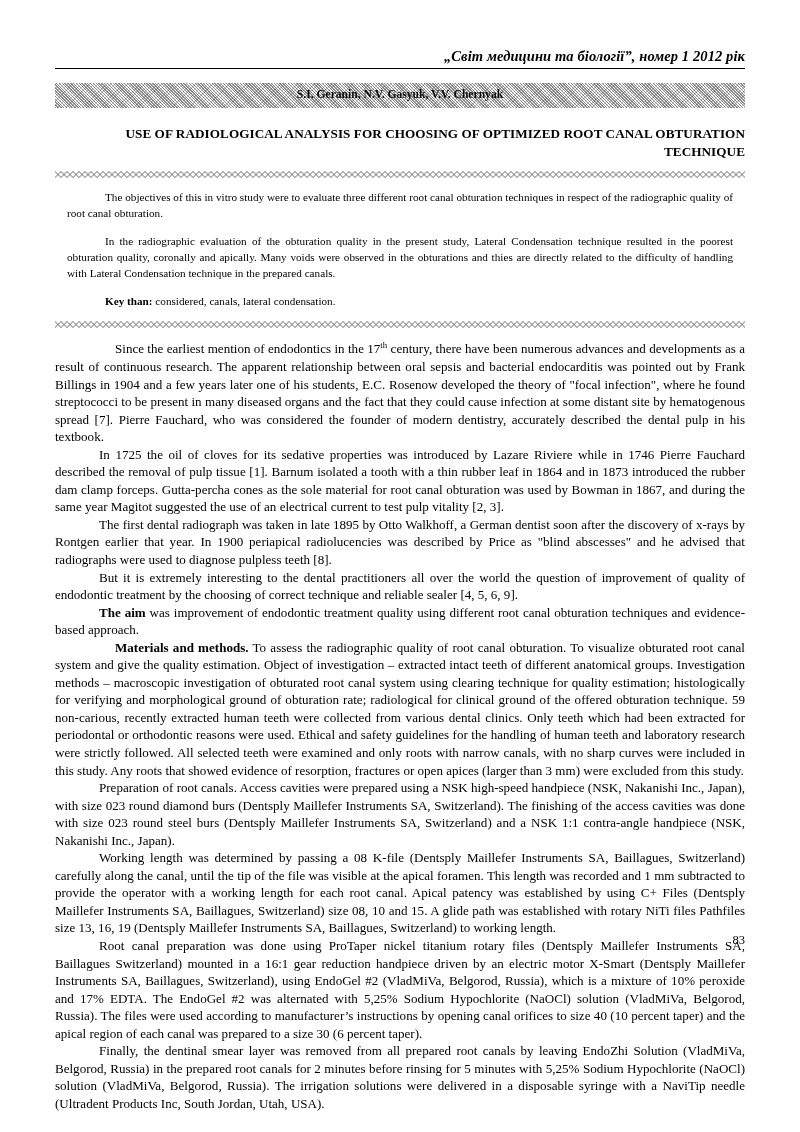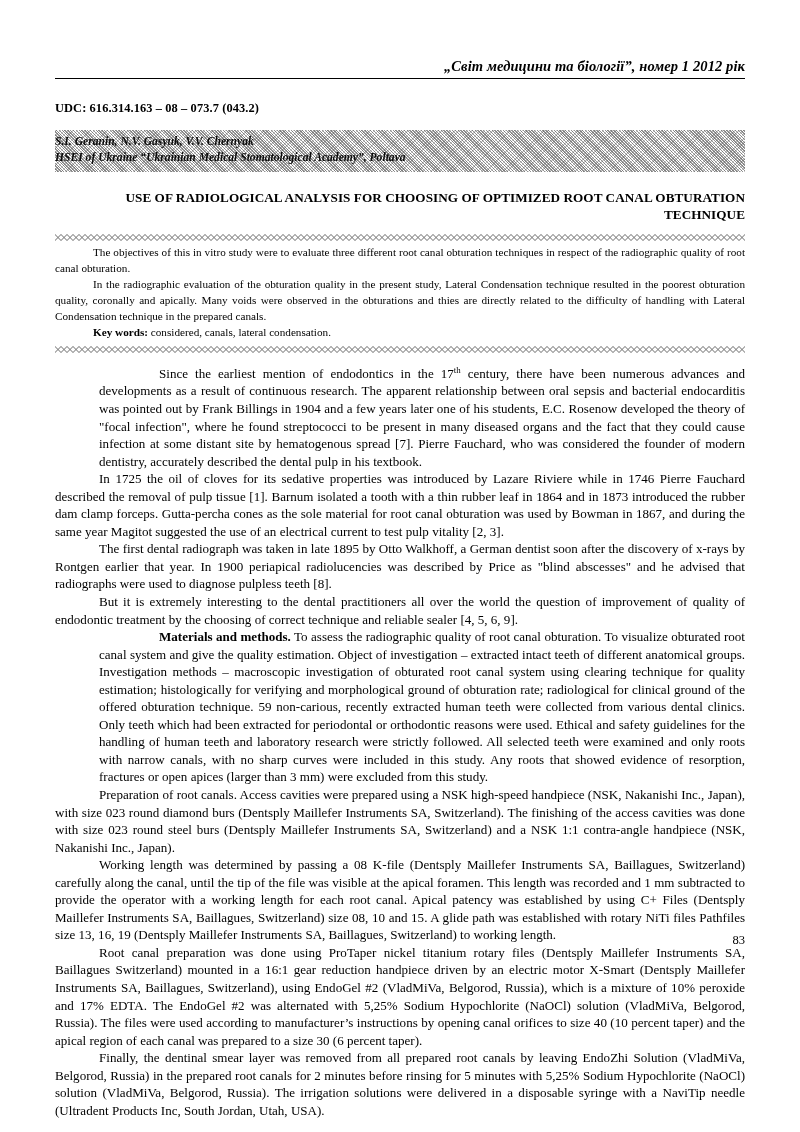--- a/index.html
+++ b/index.html
@@ -14,21 +14,21 @@
     font-family: "Liberation Serif", "DejaVu Serif", serif;
     color: #000000;
     overflow: hidden;
   }
   .page {
     position: absolute;
     left: 0; top: 0;
     width: 800px;
     height: 996px;
     box-sizing: border-box;
-    padding: 10px 55px;
+    padding: 0 55px;
   }
 
   
   .running-head {
     margin-top: 48px;
     text-align: right;
     font-style: italic;
     font-weight: bold;
     font-size: 14.5px;
     letter-spacing: .1px;
@@ -45,34 +45,33 @@
     margin-top: 22px;
     font-weight: bold;
     font-size: 12.4px;
     letter-spacing: .1px;
   }
 
   
   .authors-band {
     margin-top: 14px;
     padding: 4px 0 5px 0;
-    text-align: left;
+    text-align: center;
     font-weight: bold;
     font-size: 11.6px;
     line-height: 1.42;
     color: #0a0a0a;
     background-color: #ffffff;
     background-image:
       repeating-linear-gradient(45deg,
         rgba(60,60,60,.55) 0px, rgba(60,60,60,.55) 1px,
         rgba(255,255,255,0) 1px, rgba(255,255,255,0) 2px),
       repeating-linear-gradient(-45deg,
         rgba(90,90,90,.30) 0px, rgba(90,90,90,.30) 1px,
         rgba(255,255,255,0) 1px, rgba(255,255,255,0) 3px);
-    font-style: italic;
   }
   .authors-band .line { position: relative; }
 
   
   .doc-title {
     margin-top: 17px;
     text-align: right;
     font-weight: bold;
     font-size: 13.2px;
     line-height: 1.32;
@@ -91,38 +90,38 @@
   }
   .zigzag.bottom { margin: 5px 0 2px 0; }
 
   
   .abstract {
     font-size: 11.2px;
     line-height: 1.42;
     text-align: justify;
   }
   .abstract p {
-    margin: 0;
+    margin: 12px;
     text-indent: 38px;
   }
   .abstract p.kw { text-indent: 38px; }
   .abstract b { font-weight: bold; }
 
   
   .body-text {
     margin-top: 12px;
     font-size: 13.05px;
     line-height: 1.345;
     text-align: justify;
   }
   .body-text p {
     margin: 0;
     text-indent: 44px;
   }
-  .body-text p.indent-wide { text-indent: 60px; margin-left: 44px; }
+  .body-text p.indent-wide { text-indent: 60px; }
   .body-text b { font-weight: bold; }
   sup { font-size: .68em; vertical-align: super; line-height: 0; }
 
   
   .folio {
     position: absolute;
     right: 55px;
     bottom: 48px;
     font-size: 12.6px;
   }
@@ -130,44 +129,43 @@
 </head>
 <body>
 
 <div class="page">
 
   <div class="running-head">
     <span>„Світ медицини та біології”, номер 1 2012 рік</span>
   </div>
   <div class="head-rule"></div>
 
-  <div class="udc">UDC: 616.314.163 – 08 – 073.7 (043.2)</div>
 
   <div class="authors-band">
     <div class="line">S.I. Geranin, N.V. Gasyuk, V.V. Chernyak</div>
-    <div class="line">HSEI of Ukraine “Ukrainian Medical Stomatological Academy”, Poltava</div>
   </div>
 
   <h1 class="doc-title">USE OF RADIOLOGICAL ANALYSIS FOR CHOOSING OF OPTIMIZED ROOT CANAL OBTURATION TECHNIQUE</h1>
 
   <div class="zigzag"></div>
 
   <div class="abstract">
     <p>The objectives of this in vitro study were to evaluate three different root canal obturation techniques in respect of the radiographic quality of root canal obturation.</p>
     <p>In the radiographic evaluation of the obturation quality in the present study, Lateral Condensation technique resulted in the poorest obturation quality, coronally and apically. Many voids were observed in the obturations and thies are directly related to the difficulty of handling with Lateral Condensation technique in the prepared canals.</p>
-    <p class="kw"><b>Key words:</b><span> considered, canals, lateral condensation.</span></p>
+    <p class="kw"><b>Key than:</b><span> considered, canals, lateral condensation.</span></p>
   </div>
 
   <div class="zigzag bottom"></div>
 
   <div class="body-text">
     <p class="indent-wide"><span>Since the earliest mention of endodontics in the 17</span><sup>th</sup><span> century, there have been numerous advances and developments as a result of continuous research. The apparent relationship between oral sepsis and bacterial endocarditis was pointed out by Frank Billings in 1904 and a few years later one of his students, E.C. Rosenow developed the theory of "focal infection", where he found streptococci to be present in many diseased organs and the fact that they could cause infection at some distant site by hematogenous spread [7]. Pierre Fauchard, who was considered the founder of modern dentistry, accurately described the dental pulp in his textbook.</span></p>
     <p>In 1725 the oil of cloves for its sedative properties was introduced by Lazare Riviere while in 1746 Pierre Fauchard described the removal of pulp tissue [1]. Barnum isolated a tooth with a thin rubber leaf in 1864 and in 1873 introduced the rubber dam clamp forceps. Gutta-percha cones as the sole material for root canal obturation was used by Bowman in 1867, and during the same year Magitot suggested the use of an electrical current to test pulp vitality [2, 3].</p>
     <p>The first dental radiograph was taken in late 1895 by Otto Walkhoff, a German dentist soon after the discovery of x-rays by Rontgen earlier that year. In 1900 periapical radiolucencies was described by Price as "blind abscesses" and he advised that radiographs were used to diagnose pulpless teeth [8].</p>
     <p>But it is extremely interesting to the dental practitioners all over the world the question of improvement of quality of endodontic treatment by the choosing of correct technique and reliable sealer [4, 5, 6, 9].</p>
+    <p><b>The aim</b><span> was improvement of endodontic treatment quality using different root canal obturation techniques and evidence-based approach.</span></p>
     <p class="indent-wide"><b>Materials and methods.</b><span> To assess the radiographic quality of root canal obturation. To visualize obturated root canal system and give the quality estimation. Object of investigation – extracted intact teeth of different anatomical groups. Investigation methods – macroscopic investigation of obturated root canal system using clearing technique for quality estimation; histologically for verifying and morphological ground of obturation rate; radiological for clinical ground of the offered obturation technique. 59 non-carious, recently extracted human teeth were collected from various dental clinics. Only teeth which had been extracted for periodontal or orthodontic reasons were used. Ethical and safety guidelines for the handling of human teeth and laboratory research were strictly followed. All selected teeth were examined and only roots with narrow canals, with no sharp curves were included in this study. Any roots that showed evidence of resorption, fractures or open apices (larger than 3 mm) were excluded from this study.</span></p>
     <p>Preparation of root canals. Access cavities were prepared using a NSK high-speed handpiece (NSK, Nakanishi Inc., Japan), with size 023 round diamond burs (Dentsply Maillefer Instruments SA, Switzerland). The finishing of the access cavities was done with size 023 round steel burs (Dentsply Maillefer Instruments SA, Switzerland) and a NSK 1:1 contra-angle handpiece (NSK, Nakanishi Inc., Japan).</p>
     <p>Working length was determined by passing a 08 K-file (Dentsply Maillefer Instruments SA, Baillagues, Switzerland) carefully along the canal, until the tip of the file was visible at the apical foramen. This length was recorded and 1 mm subtracted to provide the operator with a working length for each root canal. Apical patency was established by using C+ Files (Dentsply Maillefer Instruments SA, Baillagues, Switzerland) size 08, 10 and 15. A glide path was established with rotary NiTi files Pathfiles size 13, 16, 19 (Dentsply Maillefer Instruments SA, Baillagues, Switzerland) to working length.</p>
     <p>Root canal preparation was done using ProTaper nickel titanium rotary files (Dentsply Maillefer Instruments SA, Baillagues Switzerland) mounted in a 16:1 gear reduction handpiece driven by an electric motor X-Smart (Dentsply Maillefer Instruments SA, Baillagues, Switzerland), using EndoGel #2 (VladMiVa, Belgorod, Russia), which is a mixture of 10% peroxide and 17% EDTA. The EndoGel #2 was alternated with 5,25% Sodium Hypochlorite (NaOCl) solution (VladMiVa, Belgorod, Russia). The files were used according to manufacturer’s instructions by opening canal orifices to size 40 (10 percent taper) and the apical region of each canal was prepared to a size 30 (6 percent taper).</p>
     <p>Finally, the dentinal smear layer was removed from all prepared root canals by leaving EndoZhi Solution (VladMiVa, Belgorod, Russia) in the prepared root canals for 2 minutes before rinsing for 5 minutes with 5,25% Sodium Hypochlorite (NaOCl) solution (VladMiVa, Belgorod, Russia). The irrigation solutions were delivered in a disposable syringe with a NaviTip needle (Ultradent Products Inc, South Jordan, Utah, USA).</p>
   </div>
 
   <div class="folio">83</div>
 
 </div>

